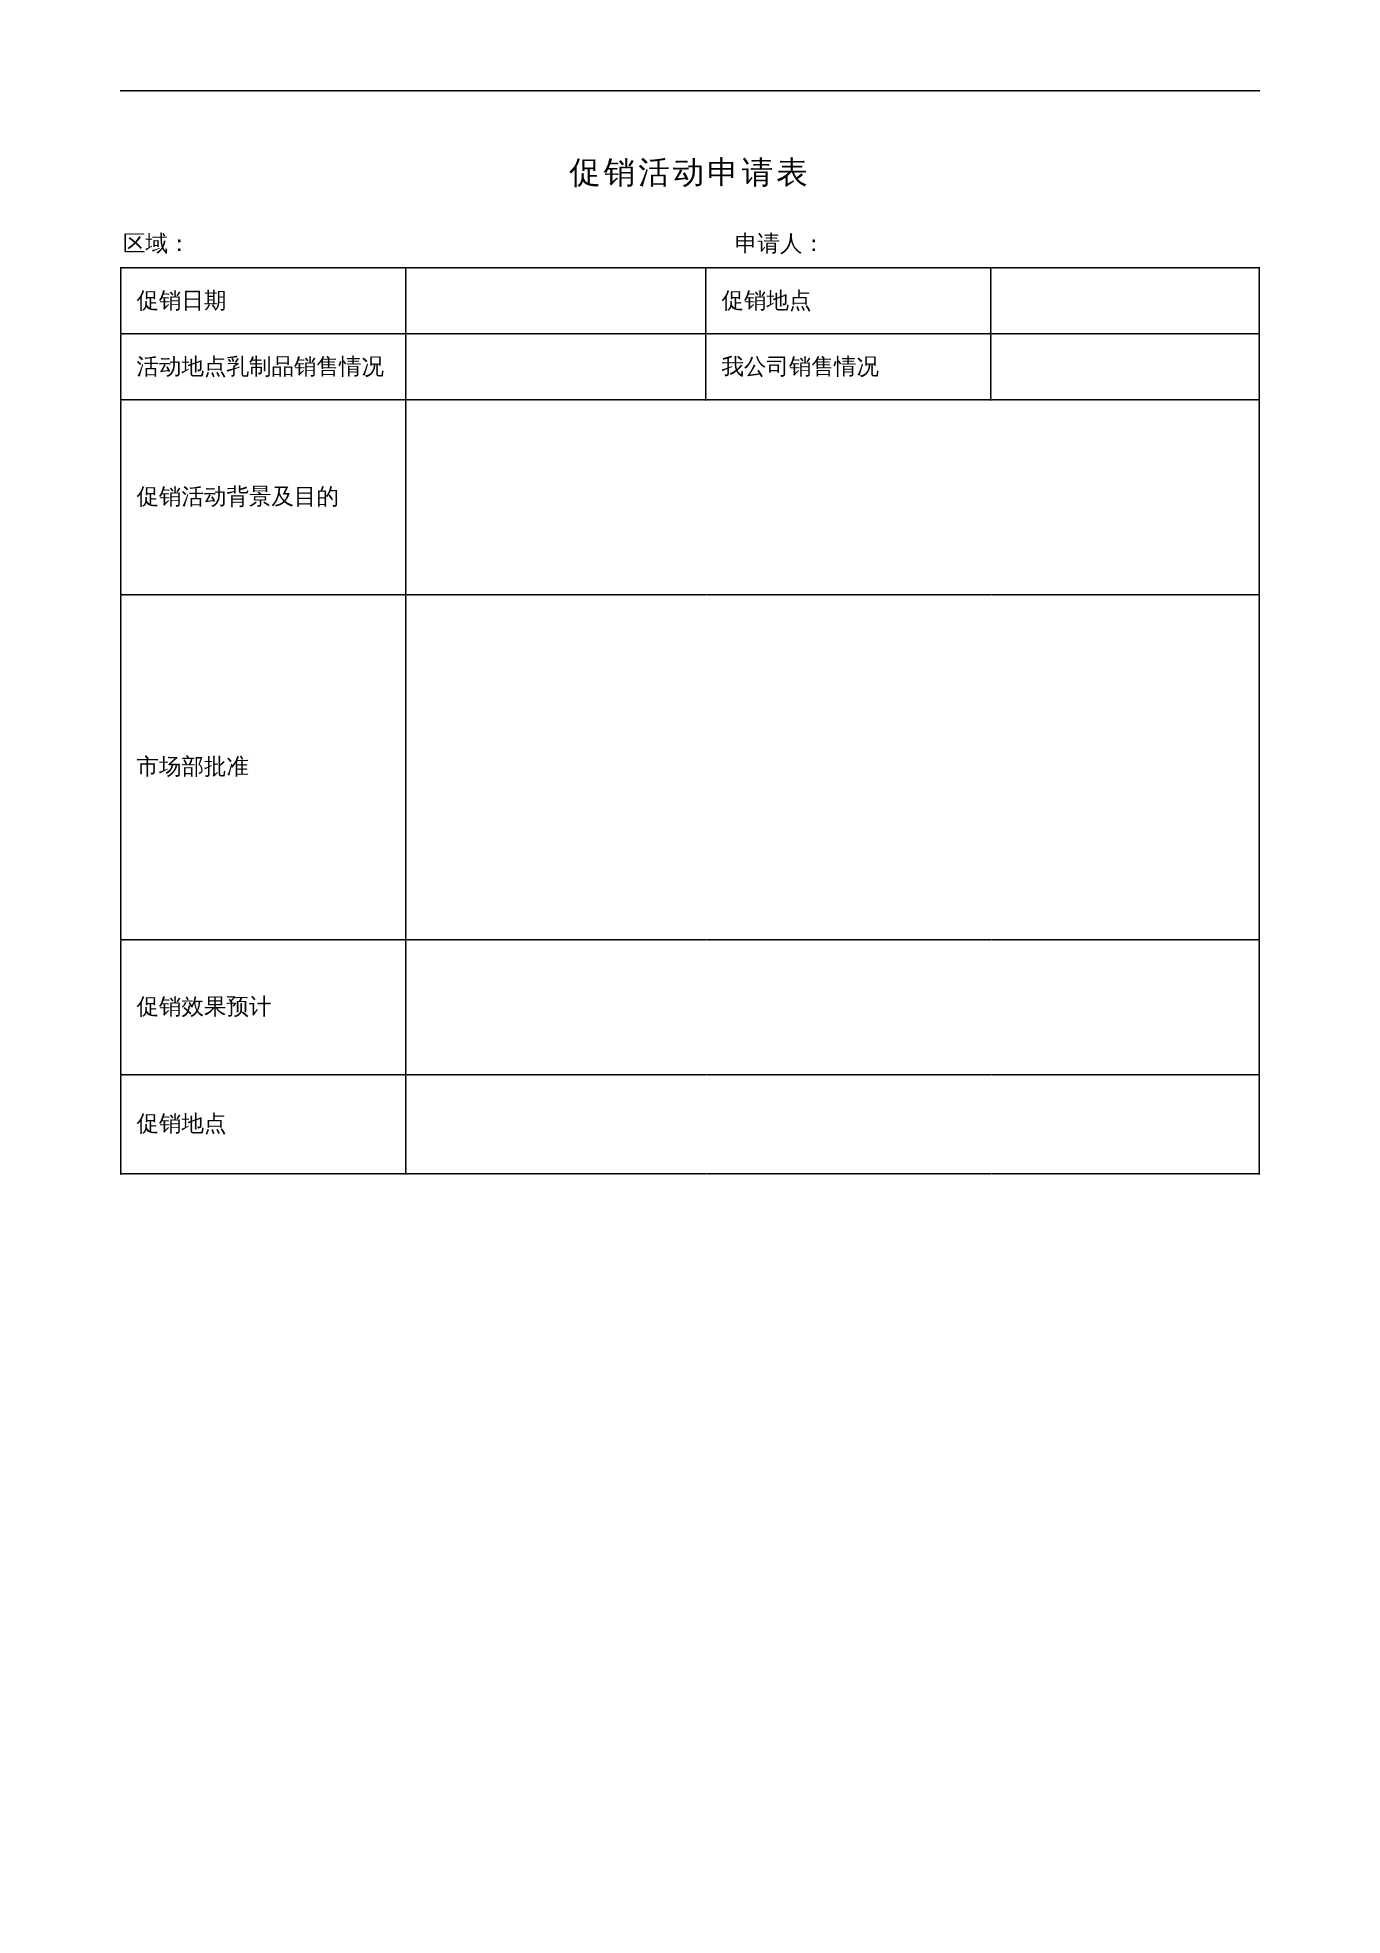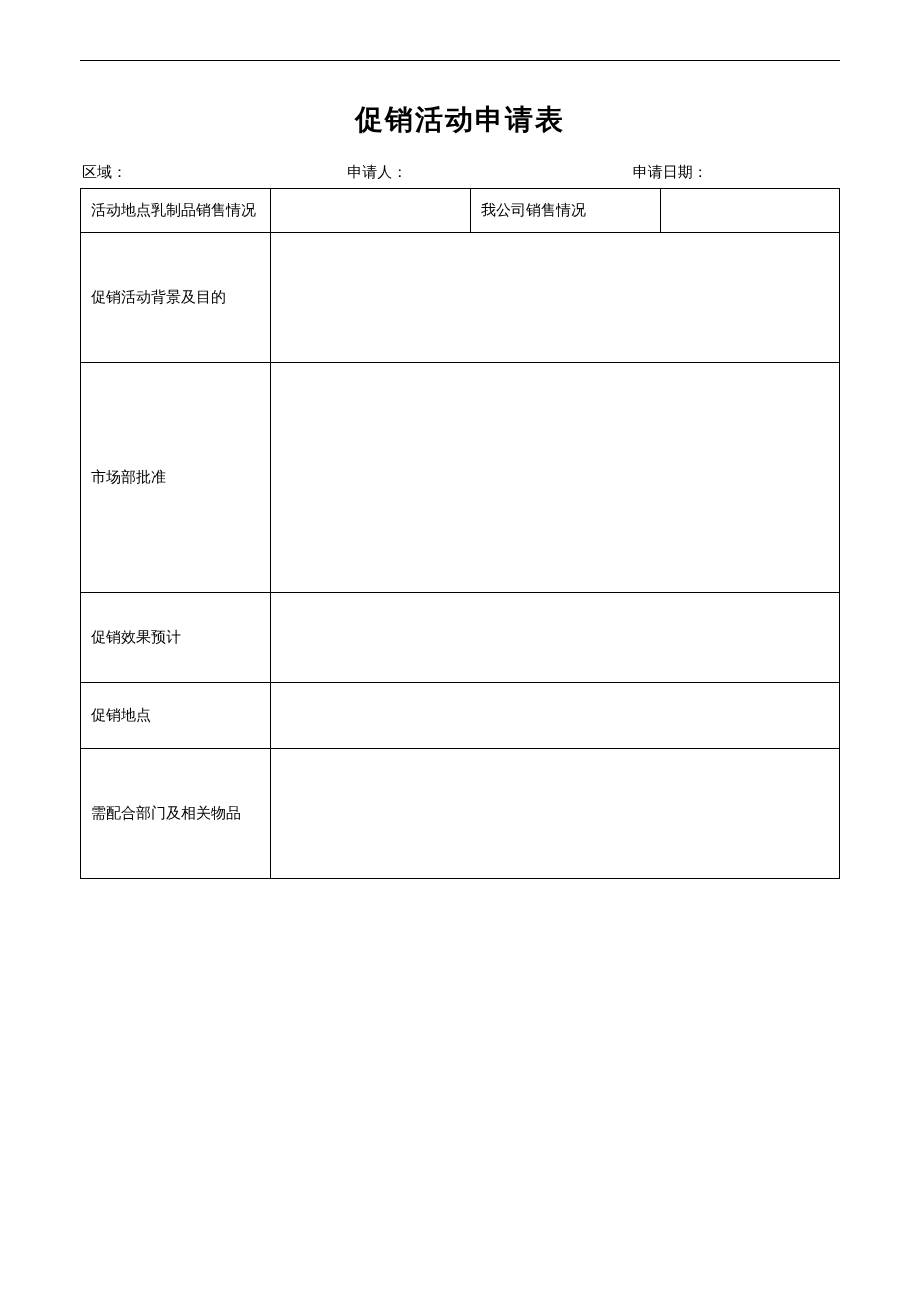--- a/index.html
+++ b/index.html
@@ -8,22 +8,22 @@
       font-family: "SimSun", "Microsoft YaHei", serif;
       padding: 60px 80px;
       width: 920px;
     }
     .top-rule {
       border-top: 1.5px solid #000;
       margin-bottom: 40px;
     }
     .title {
       text-align: center;
-      font-size: 28px;
-      font-weight: bold;
+      font-size: 21px;
+      font-weight: normal;
       margin-bottom: 24px;
       letter-spacing: 2px;
     }
     .header-row {
       display: flex;
       justify-content: space-between;
       font-size: 15px;
       margin-bottom: 6px;
       padding: 0 2px;
     }
@@ -64,28 +64,30 @@
 
 <div class="header-row">
   <div>
     <span>区域：</span>
     <span></span>
   </div>
   <div>
     <span>申请人：</span>
     <span></span>
   </div>
-  <div>
-    <span>申请日期：</span>
-    <span></span>
-  </div>
 </div>
 
 <table>
   <tbody>
+  <tr class="row-h-sm">
+    <td class="label-col">促销日期</td>
+    <td class="val-col-narrow"></td>
+    <td class="label-col">促销地点</td>
+    <td></td>
+  </tr>
   <tr class="row-h-sm">
     <td class="label-col">活动地点乳制品销售情况</td>
     <td class="val-col-narrow"></td>
     <td class="label-col">我公司销售情况</td>
     <td></td>
   </tr>
   <tr class="row-h-md">
     <td class="label-col">促销活动背景及目的</td>
     <td colspan="3"></td>
   </tr>
@@ -94,18 +96,14 @@
     <td colspan="3"></td>
   </tr>
   <tr class="row-h-est">
     <td class="label-col">促销效果预计</td>
     <td colspan="3"></td>
   </tr>
   <tr class="row-h-cost">
     <td class="label-col">促销地点</td>
     <td colspan="3"></td>
   </tr>
-  <tr class="row-h-coop">
-    <td class="label-col">需配合部门及相关物品</td>
-    <td colspan="3"></td>
-  </tr>
 </tbody>
   </table>
 
 </body></html>

